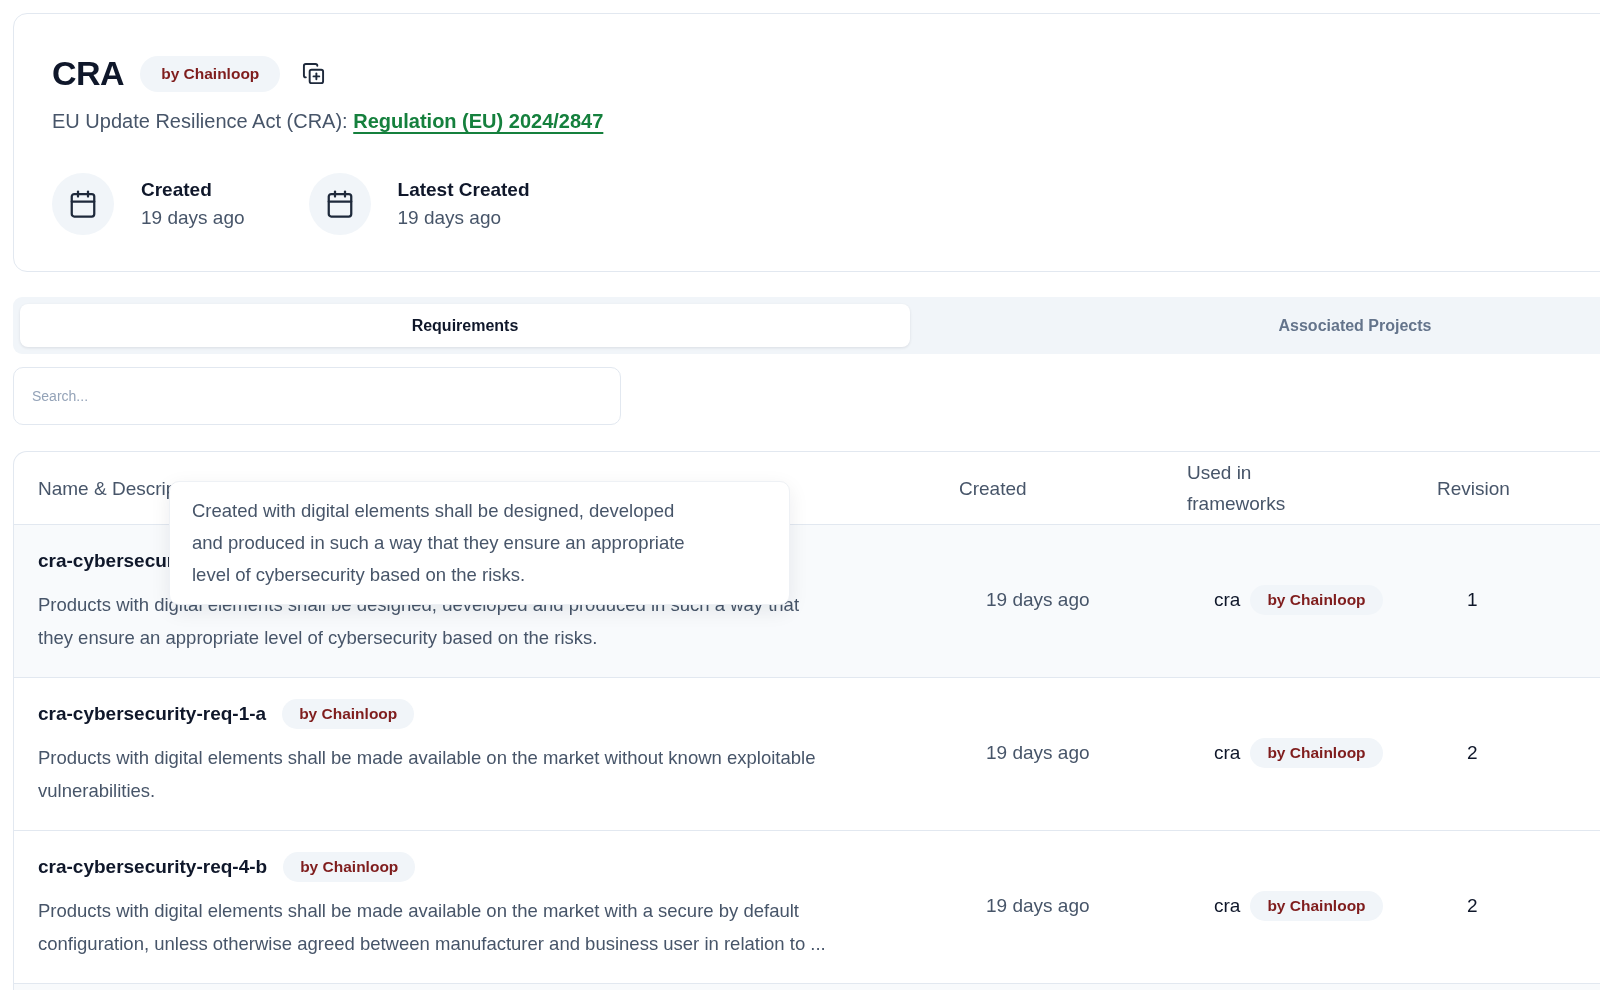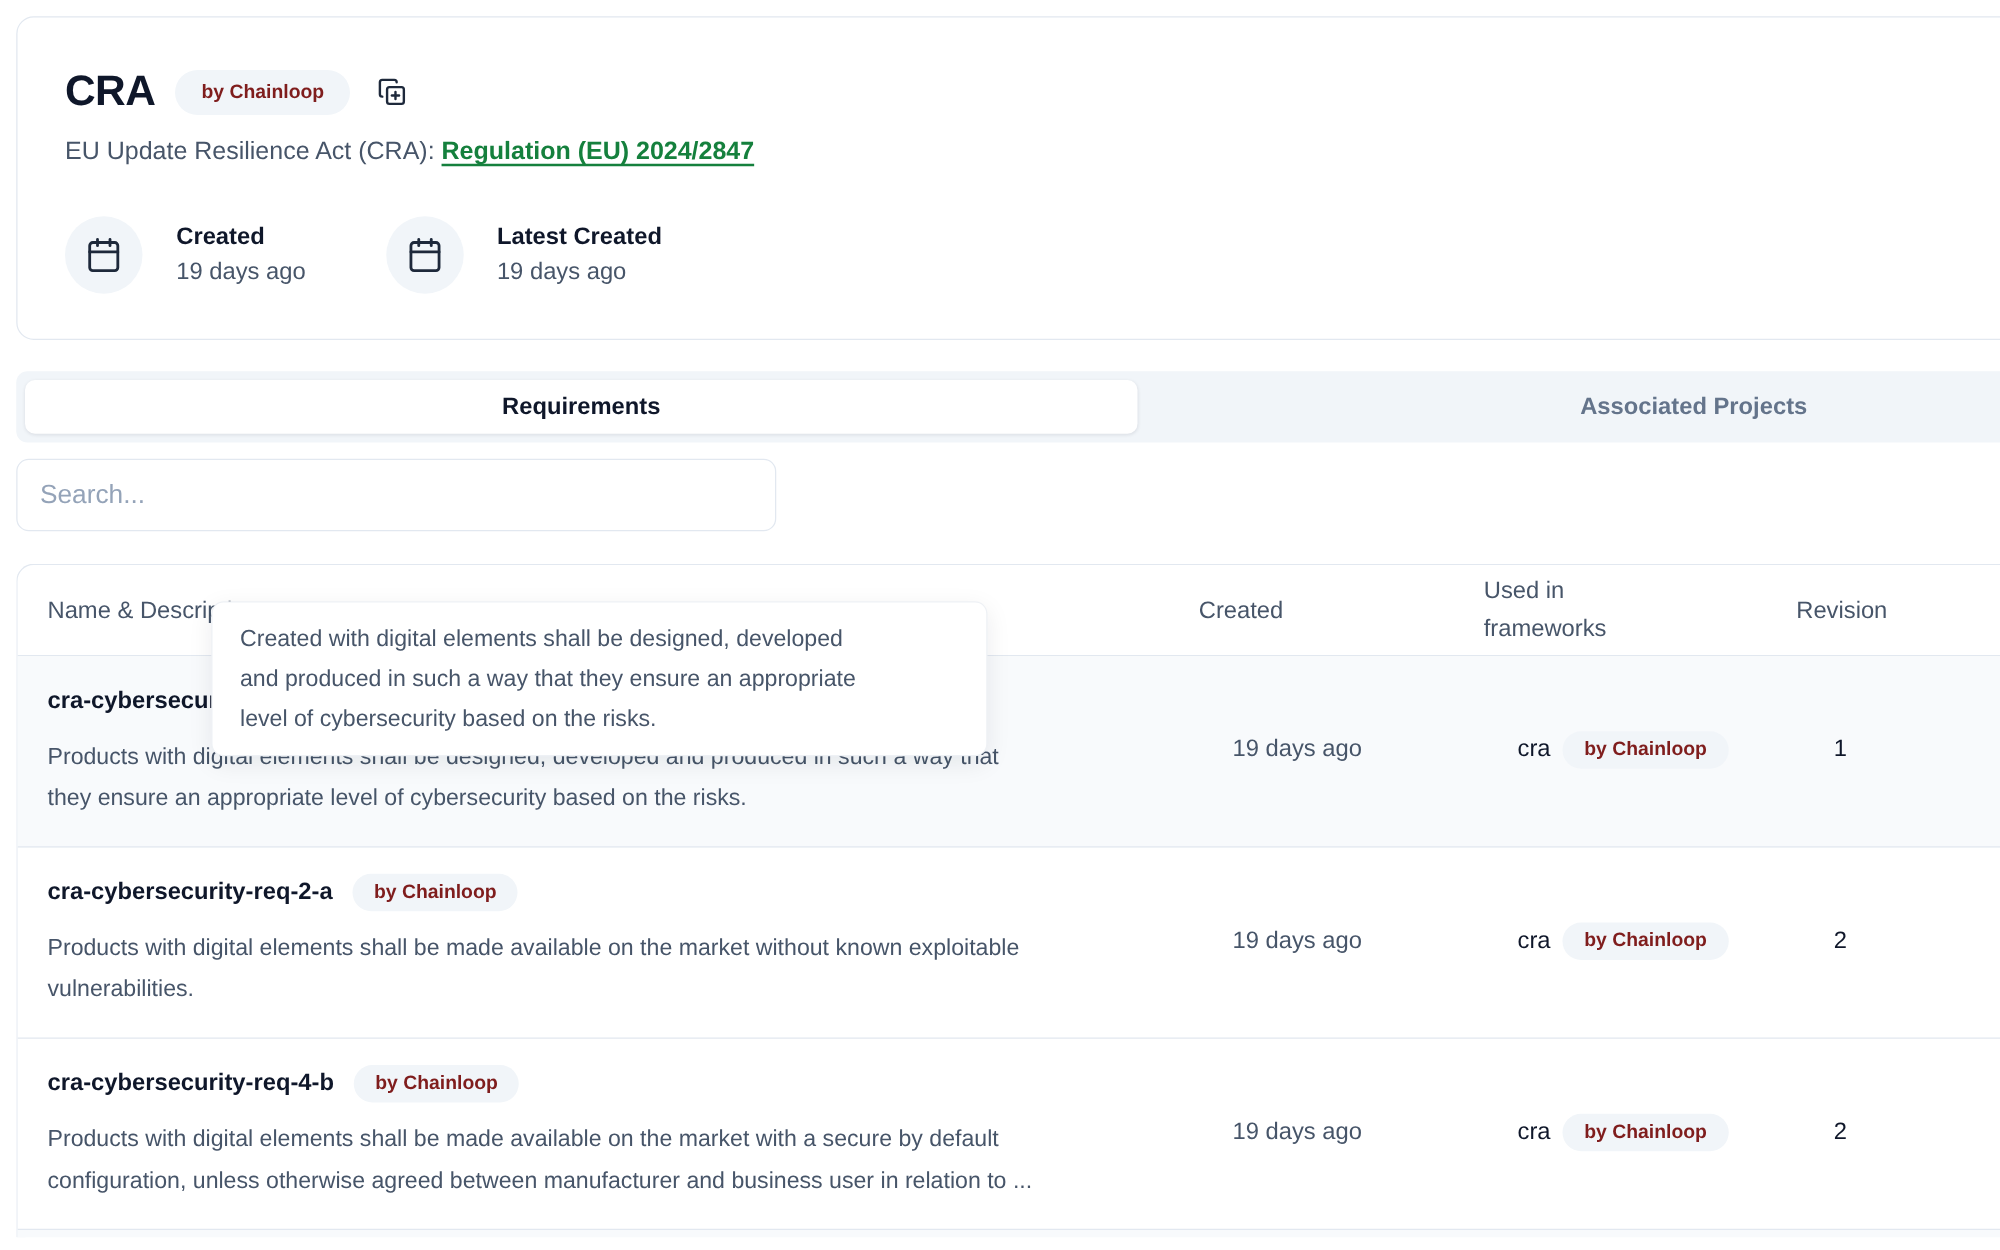--- a/index.html
+++ b/index.html
@@ -23,28 +23,28 @@
   .meta-item { display:flex; align-items:center; }
   .meta-icon-circle { width:62px; height:62px; border-radius:50%; background:#f1f5f9;
     display:flex; align-items:center; justify-content:center; color:#1e293b; }
   .meta-text { margin-left:27px; }
   .meta-label { font-size:19px; font-weight:700; color:#0f172a; }
   .meta-value { font-size:19px; color:#475569; margin-top:6px; }
 
   
   .tabs { margin:25px 13px 0 13px; width:1794px; background:#f1f5f9; border-radius:9px;
     padding:7px; display:grid; grid-template-columns:1fr 1fr; height:57px; }
-  .tab { display:flex; align-items:center; justify-content:center; font-size:19px;
+  .tab { display:flex; align-items:center; justify-content:center; font-size:16px;
     border-radius:8px; color:#64748b; font-weight:600; cursor:pointer; }
   .tab.active { background:#ffffff; color:#0f172a; box-shadow:0 1px 3px rgba(15,23,42,0.10); }
 
   
   .search-wrap { margin:13px 13px 0 13px; }
   .search-input { width:608px; height:58px; border:1px solid #e2e8f0; border-radius:10px;
-    font-size:21px; padding:0 18px; color:#0f172a; outline:none;
+    font-size:14px; padding:0 18px; color:#0f172a; outline:none;
     font-family:"Liberation Sans","DejaVu Sans",sans-serif; }
   .search-input::placeholder { color:#94a3b8; }
 
   
   .table-card { margin:26px 13px 0 13px; width:1794px; border:1px solid #e2e8f0;
     border-bottom:none; border-radius:14px 14px 0 0; background:#fff; overflow:hidden; }
   .tgrid { display:grid; grid-template-columns:921px 228px 250px 1fr; align-items:center;
     padding-left:24px; }
   .thead { height:73px; border-bottom:1px solid #e2e8f0; }
   .th { font-size:19px; color:#475569; font-weight:500; line-height:31px; }
@@ -158,21 +158,21 @@
       <div class="cell-fw">
         <span class="fw-name">cra</span>
         <span class="pill fw-pill">by Chainloop</span>
       </div>
       <div class="cell-rev">1</div>
     </div>
 
     <div class="tgrid trow">
       <div class="cell-name">
         <div class="row-title-line">
-          <span class="row-name">cra-cybersecurity-req-2-a</span>
+          <span class="row-name">cra-cybersecurity-req-1-a</span>
           <span class="pill row-pill">by Chainloop</span>
         </div>
         <div class="row-desc">Products with digital elements shall be made available on the market without known exploitable
 vulnerabilities.</div>
       </div>
       <div class="cell-val">19 days ago</div>
       <div class="cell-fw">
         <span class="fw-name">cra</span>
         <span class="pill fw-pill">by Chainloop</span>
       </div>

